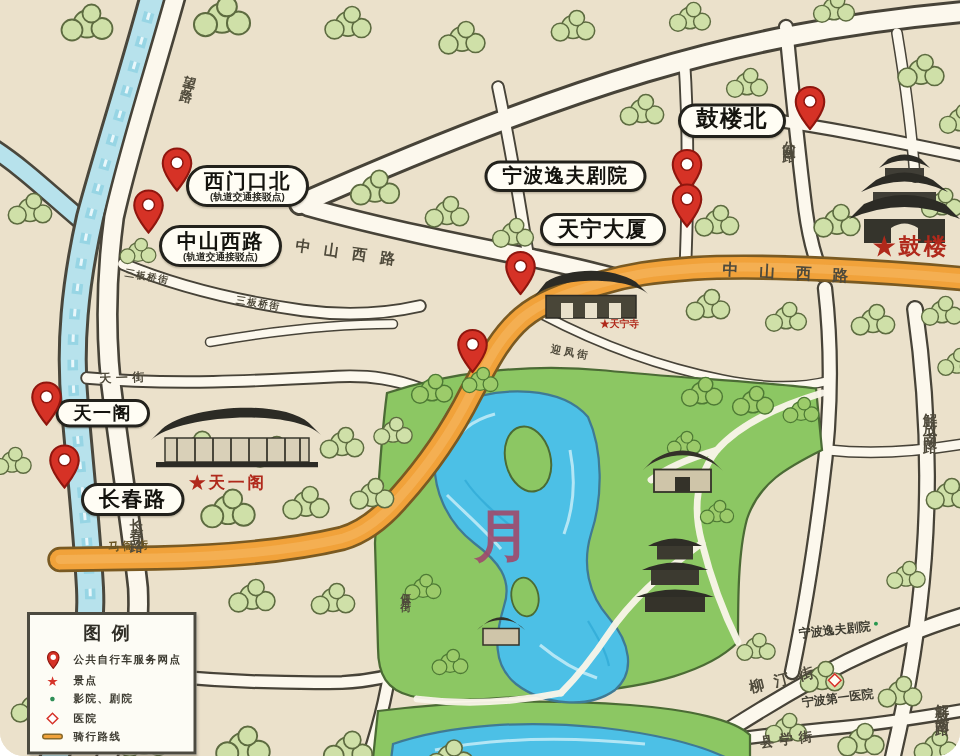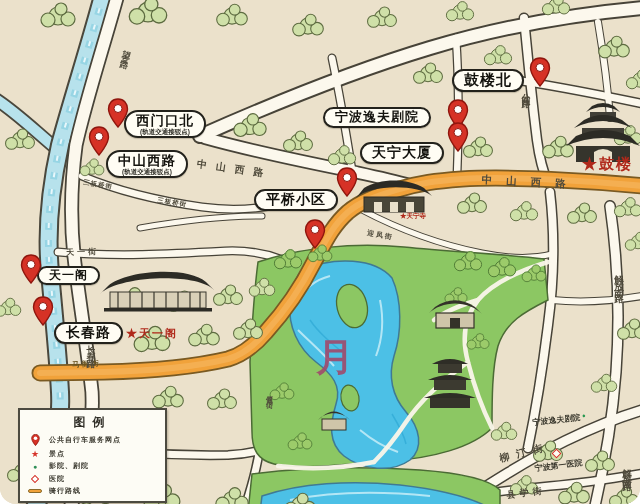--- a/index.html
+++ b/index.html
@@ -307,23 +307,20 @@
   </div>
   <div class="pill" style="left:452px;top:69px">
     <span class="main">鼓楼北</span>
   </div>
   <div class="pill" style="left:323px;top:107px">
     <span class="main" style="font-size:13px">宁波逸夫剧院</span>
   </div>
   <div class="pill" style="left:360px;top:142px">
     <span class="main" style="font-size:14px">天宁大厦</span>
   </div>
-  <div class="pill" style="left:254px;top:189px">
-    <span class="main" style="font-size:14px">平桥小区</span>
-  </div>
   <div class="pill" style="left:37px;top:266px">
     <span class="main" style="font-size:12px">天一阁</span>
   </div>
   <div class="pill" style="left:54px;top:322px">
     <span class="main" style="font-size:14px">长春路</span>
   </div>
 
   <div class="street" style="left:198px;top:157px;font-size:10px;letter-spacing:9px;transform:rotate(8deg)">中山西路</div>
   <div class="street" style="left:482px;top:173px;font-size:10.5px;letter-spacing:14px;transform:rotate(3deg)">中山西路</div>
   <div class="street v" style="left:519px;top:86px;font-size:9px;letter-spacing:3px">公园路</div>
@@ -334,29 +331,29 @@
   <div class="street" style="left:72px;top:360px;font-size:7.5px;letter-spacing:2px;color:#6a5522;transform:rotate(-3deg)">马衙街</div>
   <div class="street v" style="left:84px;top:338px;font-size:9px;letter-spacing:7px">长春路</div>
   <div class="street v" style="left:124px;top:42px;font-size:8.5px;letter-spacing:5px;transform:rotate(14deg)">望京路</div>
   <div class="street" style="left:66px;top:247px;font-size:8px;letter-spacing:3px;transform:rotate(-2deg)">天一街</div>
   <div class="street" style="left:84px;top:178px;font-size:6.5px;letter-spacing:1px;transform:rotate(10deg)">三板桥街</div>
   <div class="street" style="left:158px;top:196px;font-size:6.5px;letter-spacing:1px;transform:rotate(9deg)">三板桥街</div>
   <div class="street" style="left:368px;top:228px;font-size:7px;letter-spacing:2px;transform:rotate(10deg)">迎凤街</div>
   <div class="street v" style="left:264px;top:390px;font-size:7px;letter-spacing:3px">偃月街</div>
 
   <div class="poi red" style="left:582px;top:155px;font-size:15px;letter-spacing:2px">★鼓楼</div>
-  <div class="poi red" style="left:126px;top:326px;font-size:11px;letter-spacing:2px">★天一阁</div>
+  <div class="poi red" style="left:126px;top:314px;font-size:11px;letter-spacing:2px">★天一阁</div>
   <div class="poi red" style="left:400px;top:212px;font-size:6.5px">★天宁寺</div>
   <div class="poi dark" style="left:532px;top:417px;font-size:8px;transform:rotate(-6deg)"><span>宁波逸夫剧院</span><span class="dot-icon">●</span></div>
   <div class="hosp-icon" style="left:553px;top:450px"></div>
   <div class="poi dark" style="left:534px;top:463px;font-size:8px;transform:rotate(-7deg)">宁波第一医院</div>
 
   <div class="lake-char" style="left:316px;top:332px">月</div>
 
-  <div class="legend" style="left:18px;top:408px;width:149px">
+  <div class="legend" style="left:18px;top:408px;width:113px">
     <div class="legend-title">图例</div>
     <div class="legend-row">
       <span class="legend-ic">
           <svg width="9" height="12" viewBox="0 0 22 30">
             <path d="M11 1 C5 1 1.5 5.5 1.5 11 C1.5 18 11 29 11 29 C11 29 20.5 18 20.5 11 C20.5 5.5 17 1 11 1 Z" fill="#d63226" stroke="#8f160e" stroke-width="2"></path>
             <circle cx="11" cy="10.5" r="4.5" fill="#fff"></circle>
           </svg>
         </span>
       <span class="legend-label">公共自行车服务网点</span>
     </div>

